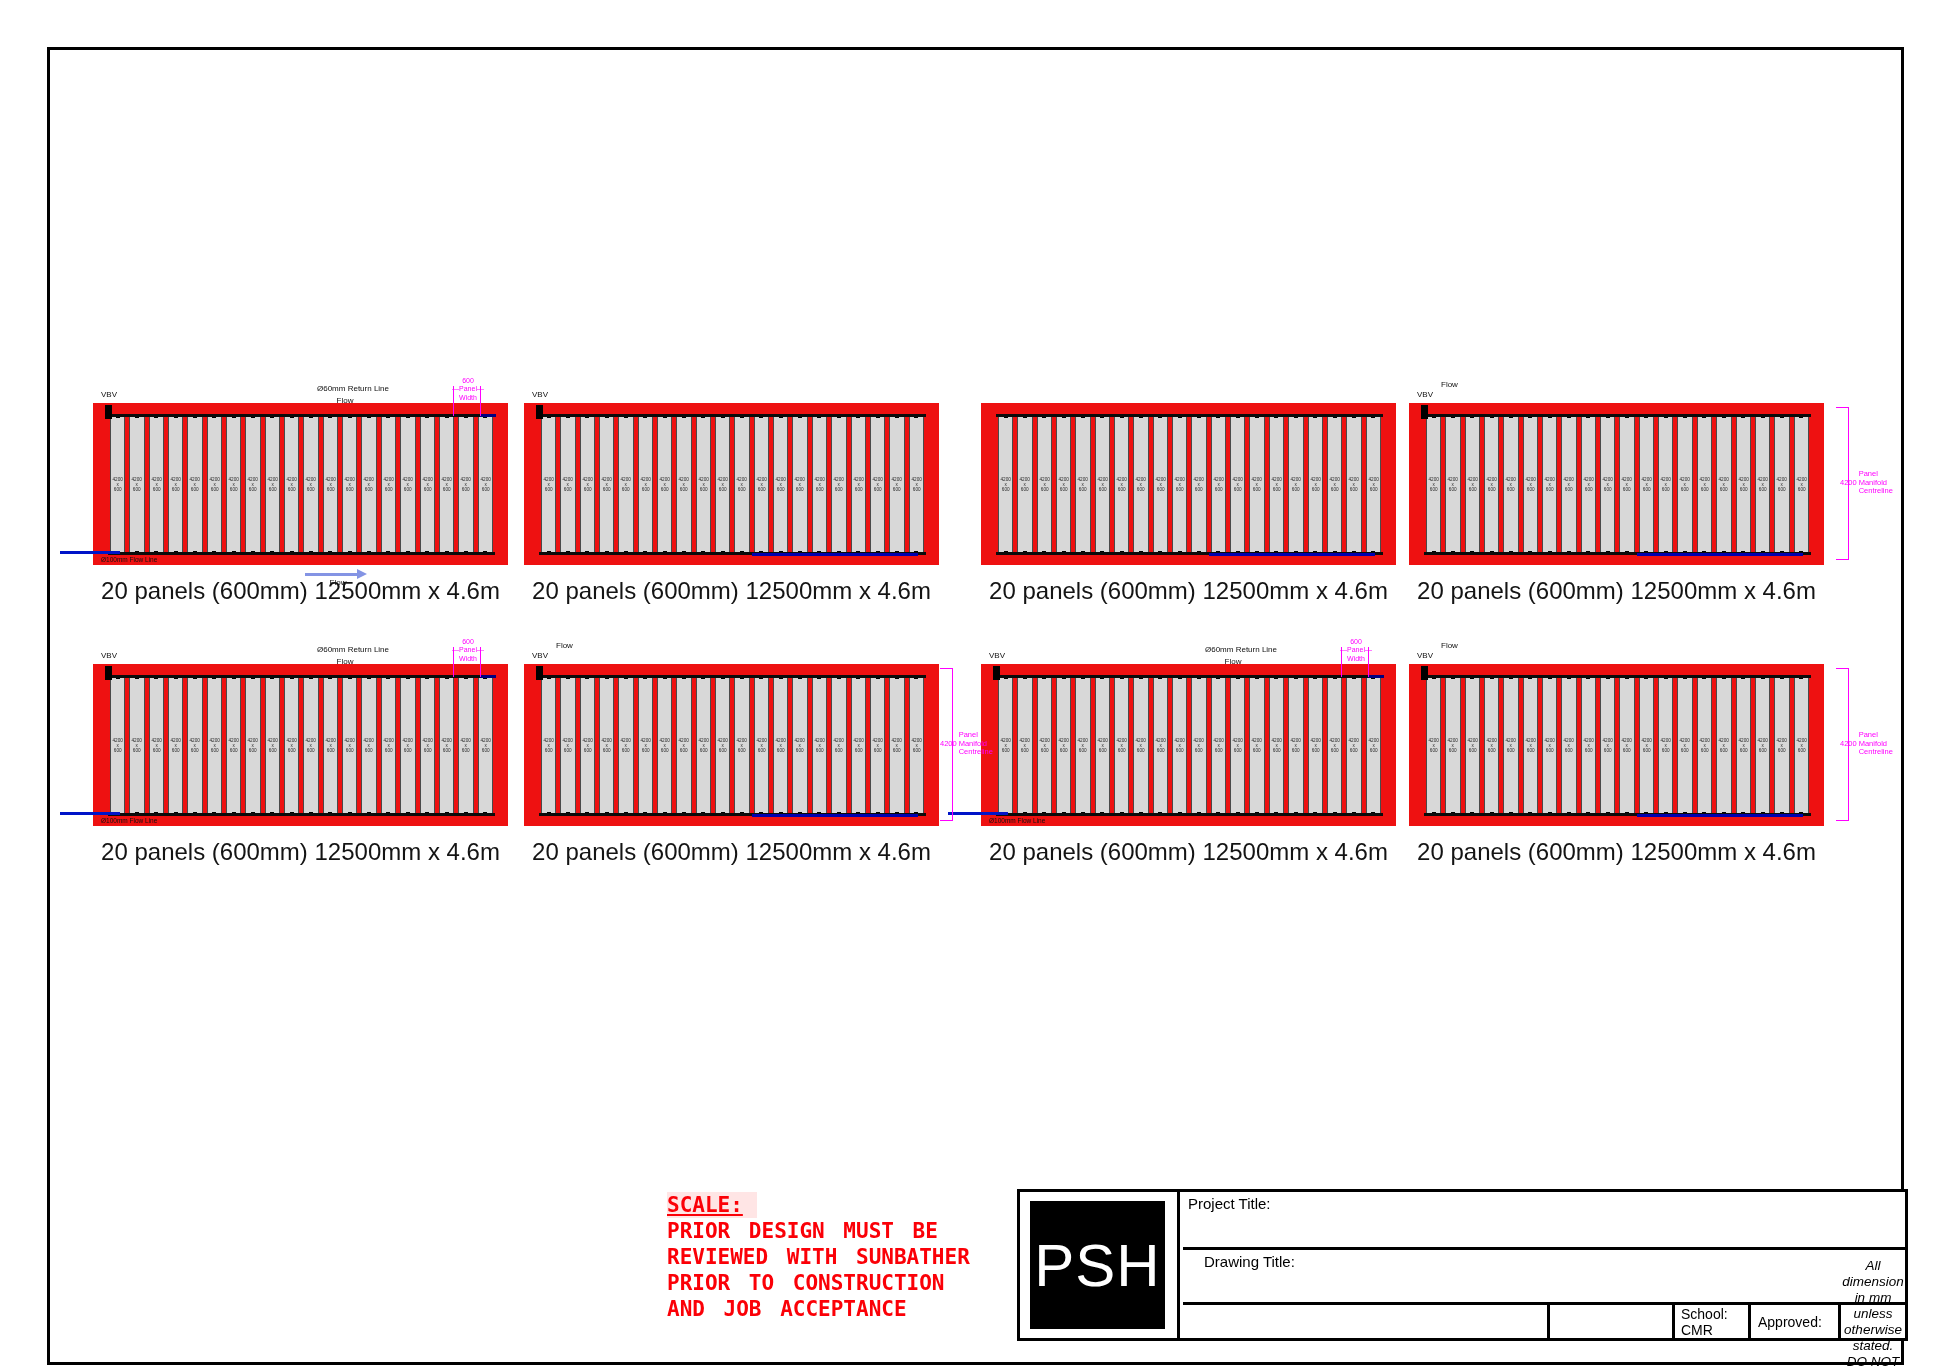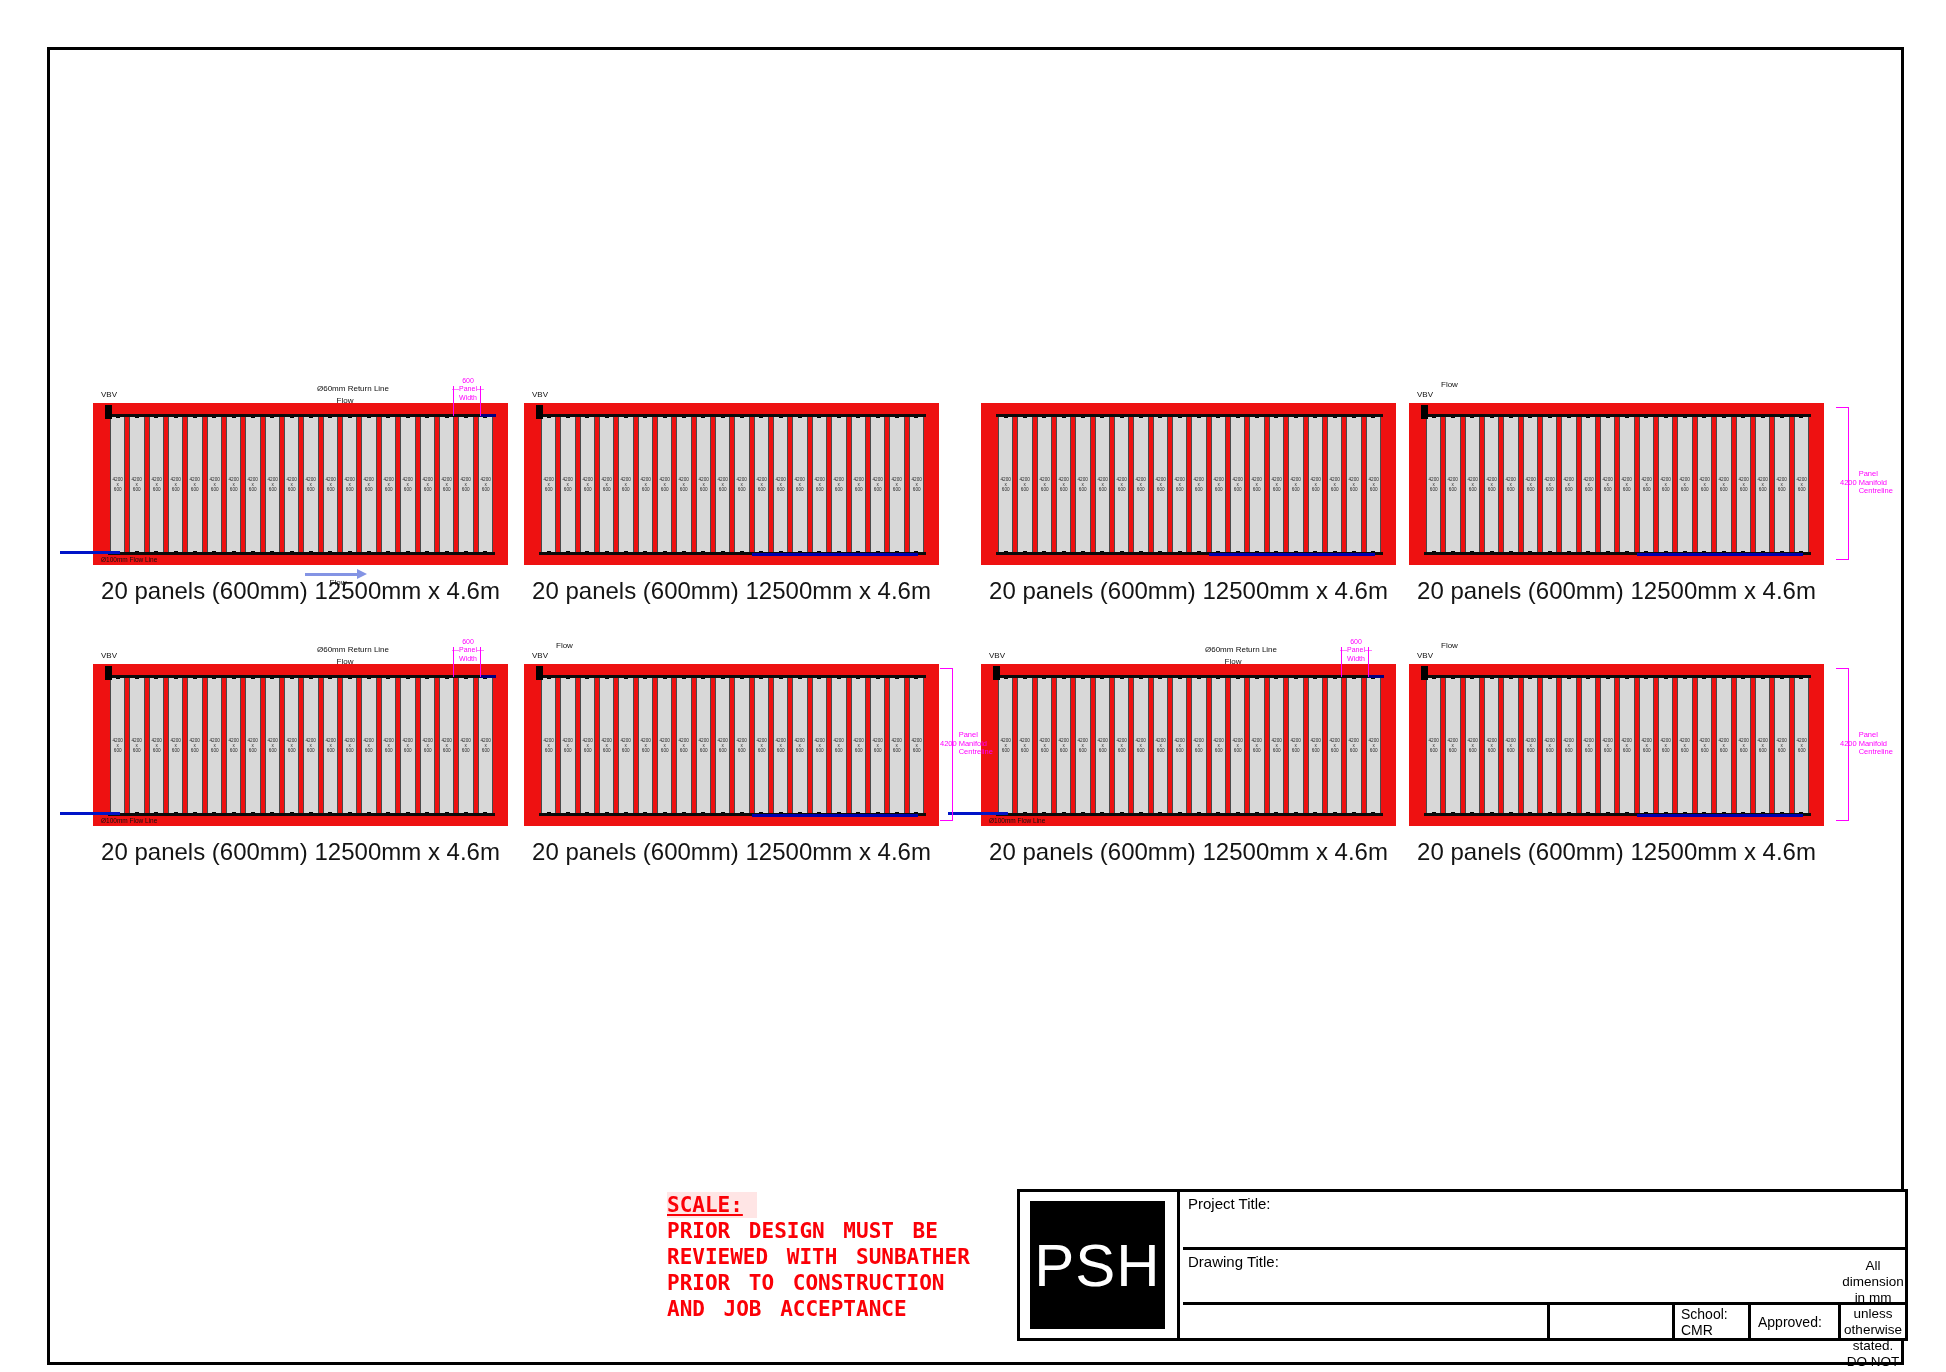--- a/index.html
+++ b/index.html
@@ -49,29 +49,29 @@
             background:rgba(255,0,0,.10);padding-right:14px;}
   .note .nl{font-size:21px;line-height:26px;letter-spacing:0;word-spacing:6px;white-space:nowrap;}
 
   
   .tb{position:absolute;left:1017px;top:1189px;width:891px;height:152px;border:3px solid #000;
       box-sizing:border-box;background:#fff;}
   .tb .cell-logo{position:absolute;left:0;top:0;width:160px;height:146px;border-right:3px solid #000;box-sizing:border-box;}
   .psh-box{position:absolute;left:10px;top:9px;right:12px;bottom:9px;background:#000;color:#fff;
            display:flex;align-items:center;justify-content:center;font-size:60px;letter-spacing:1px;}
   .tb .row-a{position:absolute;left:163px;top:0;right:0;height:55px;}
-  .tb .row-b{position:absolute;left:163px;top:58px;right:0;height:52px;}
+  .tb .row-b{position:absolute;left:179px;top:58px;right:0;height:52px;}
   .tb .row-c{position:absolute;left:163px;top:113px;right:0;height:33px;}
   .tb .hdiv1{position:absolute;left:163px;right:0;top:55px;height:3px;background:#000;}
   .tb .hdiv2{position:absolute;left:163px;right:0;top:110px;height:3px;background:#000;}
   .tb-label{position:absolute;left:5px;top:3px;font-size:15px;color:#000;}
   .tb-big{position:absolute;left:0;right:0;top:12px;text-align:center;font-size:34px;color:#000;white-space:nowrap;}
   .rowc-cell{position:absolute;top:0;bottom:0;display:flex;align-items:center;font-size:14px;color:#000;box-sizing:border-box;}
   .vdiv{position:absolute;top:113px;bottom:0;width:3px;background:#000;}
-  .dim-note{flex-direction:column;justify-content:center;align-items:center;font-size:13.5px;line-height:16px;text-align:center;}
+  .dim-note{flex-direction:column;justify-content:center;align-items:center;font-size:13.5px;line-height:16px;text-align:center;font-style:italic;}
 </style>
 </head>
 <body>
 
 <div id="page">
   <div class="frame"></div>
 
   <div id="arrays-root">
       <div class="array" style="left: 93px; top: 403px; width: 415px; height: 162px;">
         <div class="panels">

